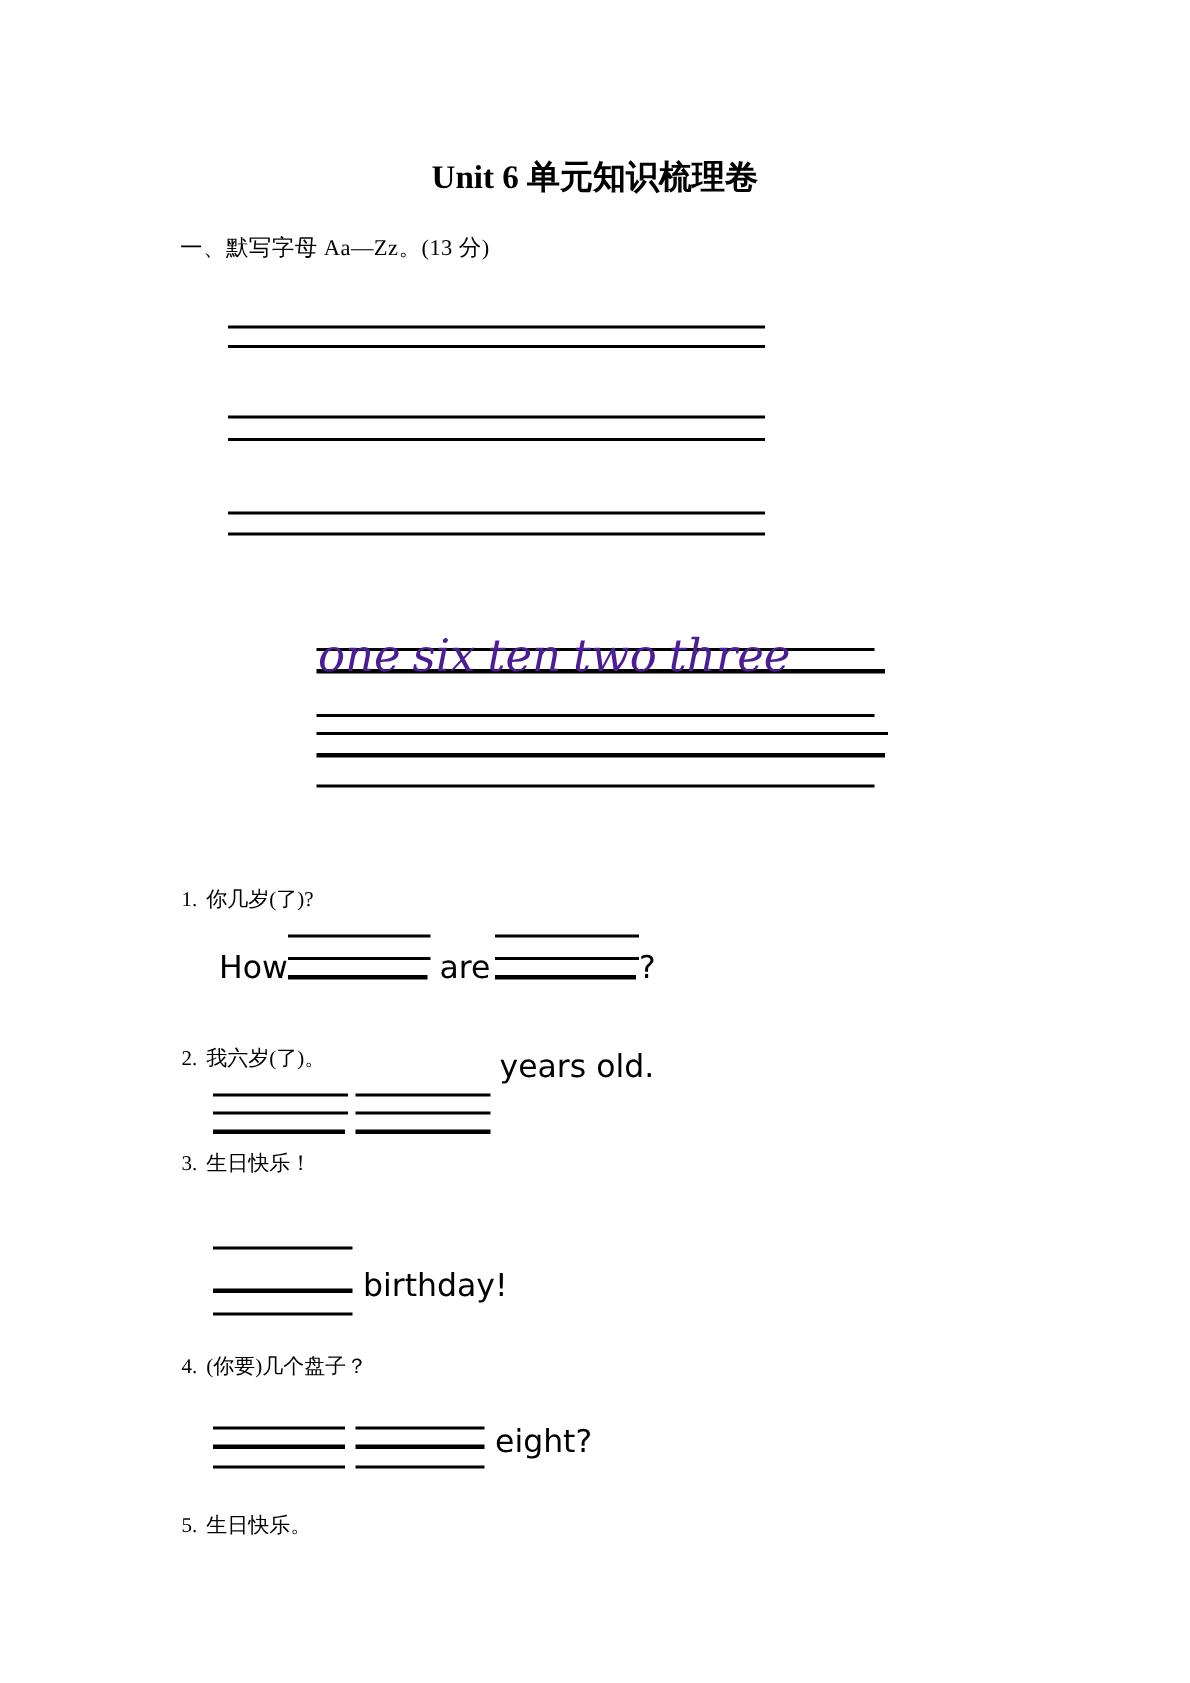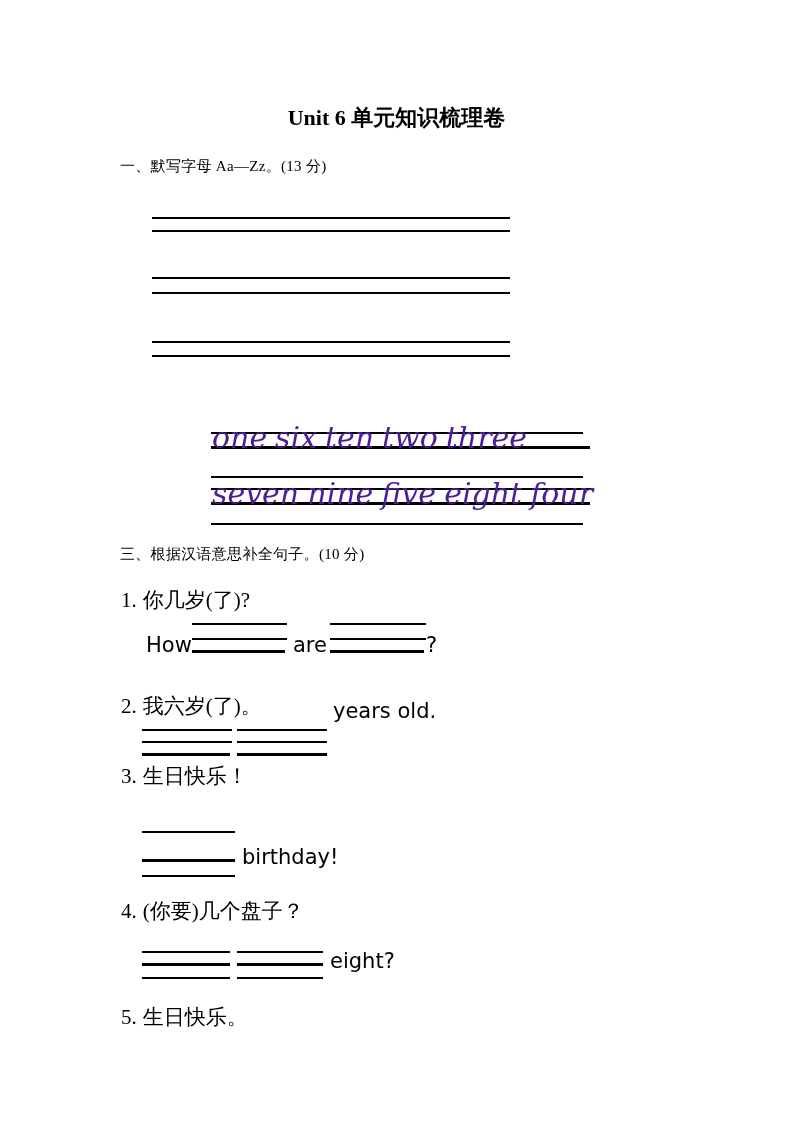--- a/index.html
+++ b/index.html
@@ -21,21 +21,21 @@
     white-space:pre;
   }
   .h{
     position:absolute;left:120px;
     font-size:15px;line-height:22px;
     letter-spacing:0.3px;
     white-space:pre;
   }
   .q{
     position:absolute;left:121px;
-    font-size:21px;line-height:21px;
+    font-size:14px;line-height:21px;
     white-space:pre;
   }
   .q .qlabel{margin-right:6px;}
   .ln{position:absolute;height:2px;background:#000;}
   .tl{position:absolute;height:1.5px;background:#000;}  
   .tk{position:absolute;height:3px;background:#000;}    
   .gl{position:absolute;height:1.5px;background:#000;}  
   .gk{position:absolute;height:2.5px;background:#000;}  
   .tracerow{
     position:absolute;display:flex;justify-content:space-between;
@@ -76,29 +76,21 @@
     <span>one</span>
     <span>six</span>
     <span>ten</span>
     <span>two</span>
     <span>three</span>
   </div>
 
   <div class="gl" style="left:211px;top:488px;width:381px"></div>
   <div class="gk" style="left:211px;top:502px;width:379px"></div>
   <div class="gl" style="left:211px;top:523px;width:372px"></div>
-  <div class="tracerow" style="left:212px;top:477px;width:381px">
-    <span>seven</span>
-    <span>nine</span>
-    <span>five</span>
-    <span>eight</span>
-    <span>four</span>
-  </div>
 
-  <div class="h" style="top:543px">三、根据汉语意思补全句子。(10 分)</div>
 
   <div class="q" style="top:590px"><span class="qlabel">1.</span><span>你几岁(了)?</span></div>
   <span class="eng" style="left:146px;top:633px">How</span>
   <div class="tl" style="left:192px;top:623px;width:95px"></div>
   <div class="tl" style="left:192px;top:638px;width:95px"></div>
   <div class="tk" style="left:192px;top:650px;width:93px"></div>
   <span class="eng" style="left:293px;top:633px">are</span>
   <div class="tl" style="left:330px;top:623px;width:96px"></div>
   <div class="tl" style="left:330px;top:638px;width:96px"></div>
   <div class="tk" style="left:330px;top:650px;width:94px"></div>

